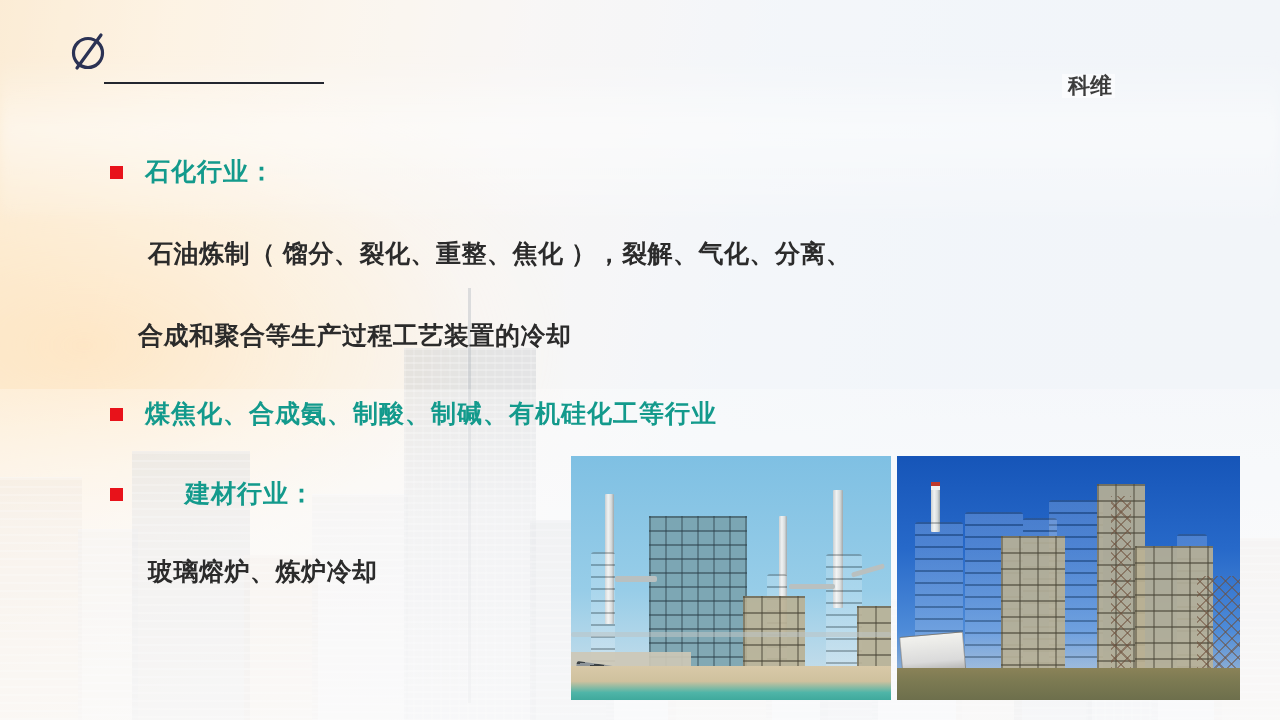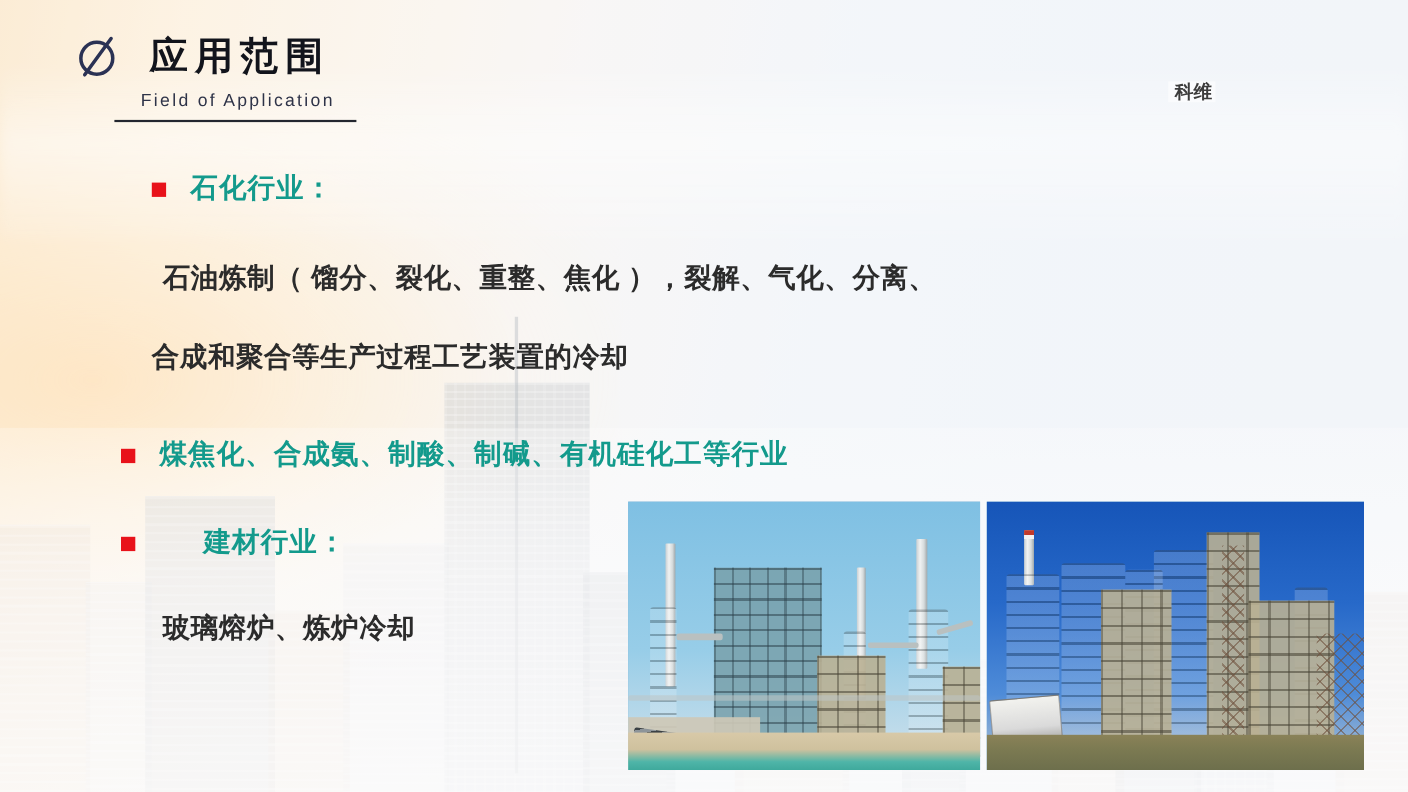--- a/index.html
+++ b/index.html
@@ -173,21 +173,21 @@
   }
   .logo-eco {
     font-size: 31px;
     font-weight: bold;
     color: #84bd27;
     letter-spacing: -0.5px;
     line-height: 1;
     font-family: "DejaVu Sans", sans-serif;
   }
   .logo-cn {
-    font-size: 17px;
+    font-size: 22px;
     font-weight: bold;
     color: #3c3c3c;
     letter-spacing: 0px;
     line-height: 1;
     margin-left: 3px;
   }
 
   
   .content {
     position: absolute;
@@ -332,42 +332,40 @@
 
   <div class="bg-haze"></div>
   <div class="bg-veil"></div>
 
   <div class="header">
     <div class="head-row">
       <svg class="diam-icon" viewBox="0 0 44 46">
         <circle cx="20" cy="25" r="14.5" fill="none" stroke="#2b3254" stroke-width="3.2"></circle>
         <line x1="9" y1="40" x2="33" y2="7" stroke="#2b3254" stroke-width="3.2" stroke-linecap="round"></line>
       </svg>
-      <div class="title-cn">应用范围</div>
-    </div>
-    <div class="title-en">Field of Application</div>
+    </div>
     <div class="title-rule"></div>
   </div>
 
   <div class="logo">
     <span class="logo-cn">科维</span>
   </div>
 
   <div class="content">
 
-    <div class="row" style="left:110px; top:8px;margin-left:28px;">
+    <div class="row" style="left:110px; top:8px;">
       <span class="sq"></span>
       <span class="head-txt">石化行业：</span>
     </div>
 
     <div class="row" style="left:148px; top:90px;align-items:center;">
       <span class="body-txt">石油炼制（ 馏分、裂化、重整、焦化 ），裂解、气化、分离、</span>
     </div>
 
-    <div class="row" style="left:138px; top:162px;">
+    <div class="row" style="left:138px; top:172px;">
       <span class="body-txt">合成和聚合等生产过程工艺装置的冷却</span>
     </div>
 
     <div class="row" style="left:110px; top:250px;">
       <span class="sq"></span>
       <span class="head-txt">煤焦化、合成氨、制酸、制碱、有机硅化工等行业</span>
     </div>
 
     <div class="row" style="left:110px; top:330px;gap:40px;">
       <span class="sq"></span>

